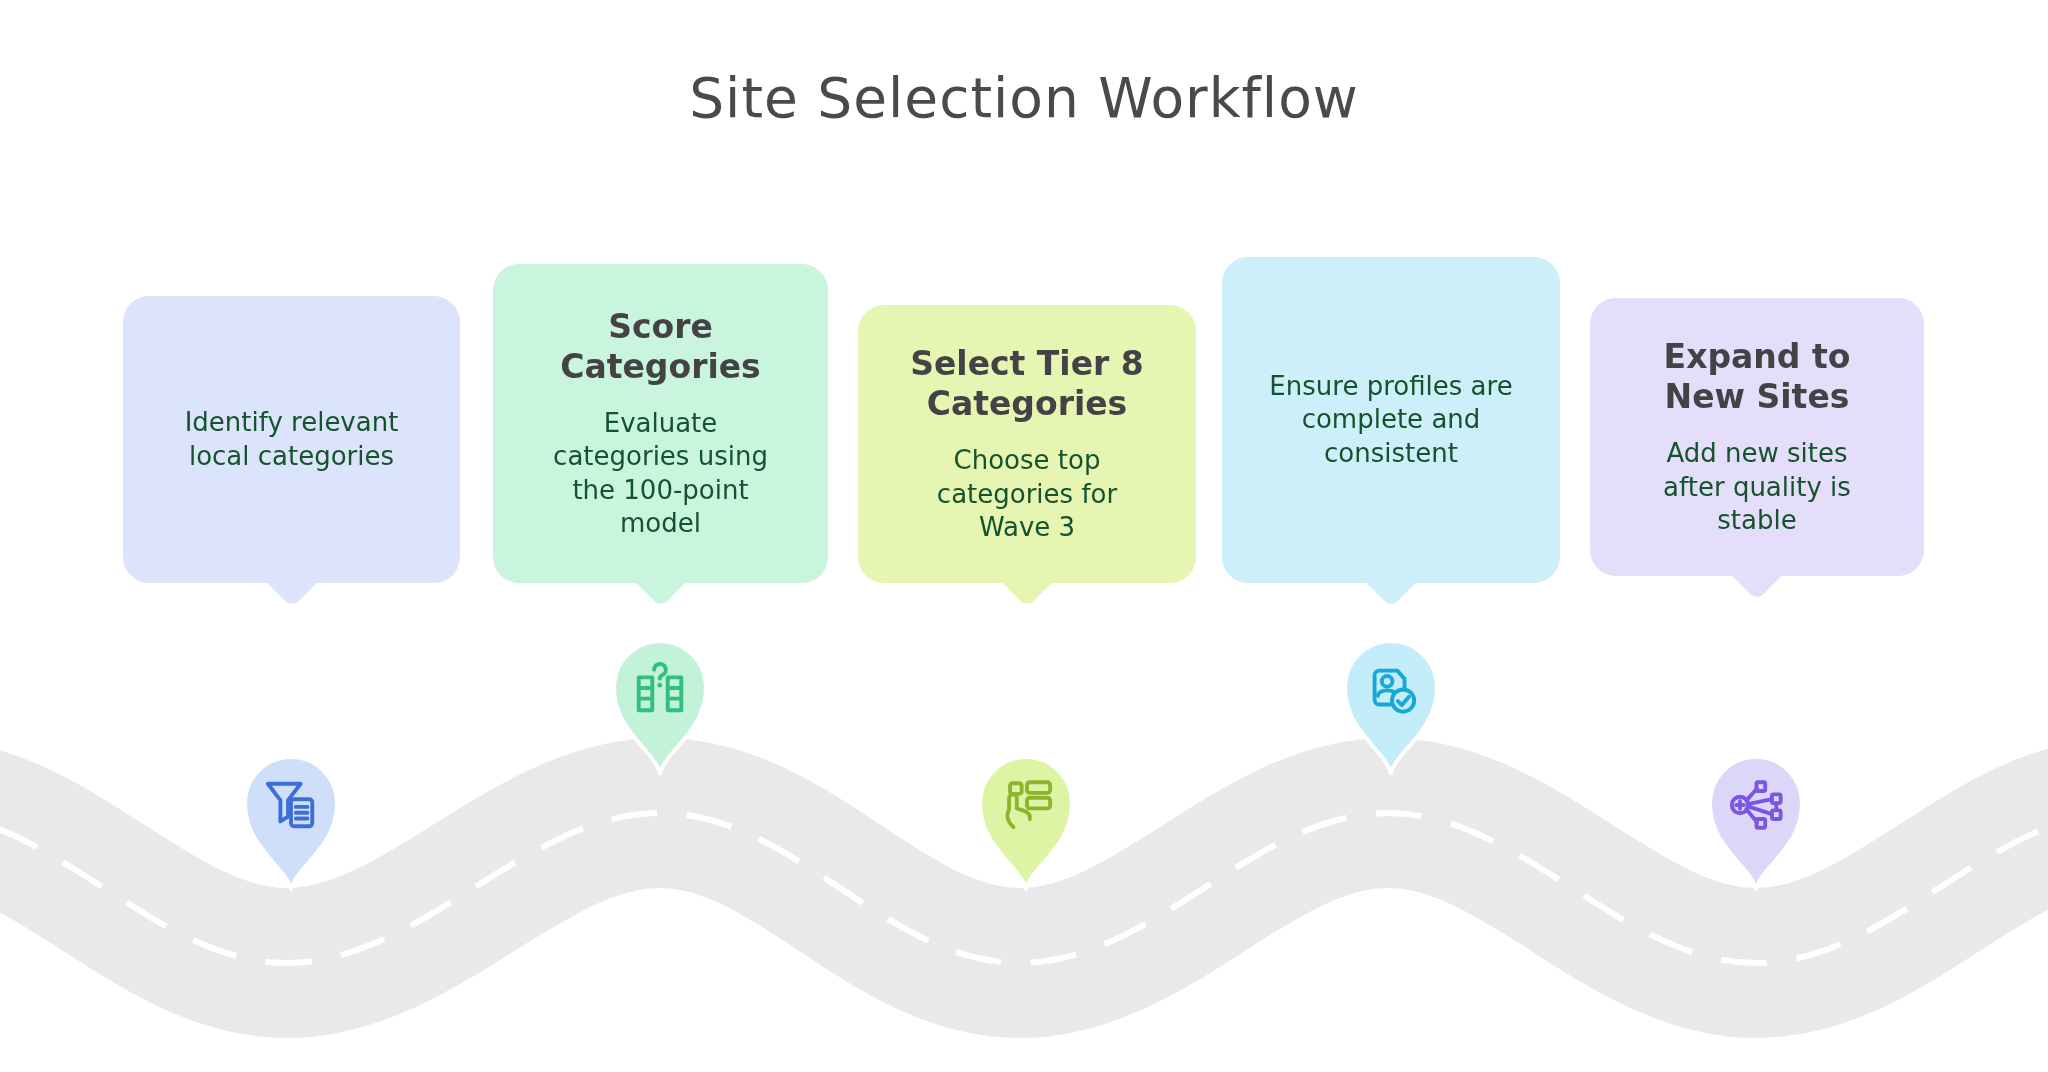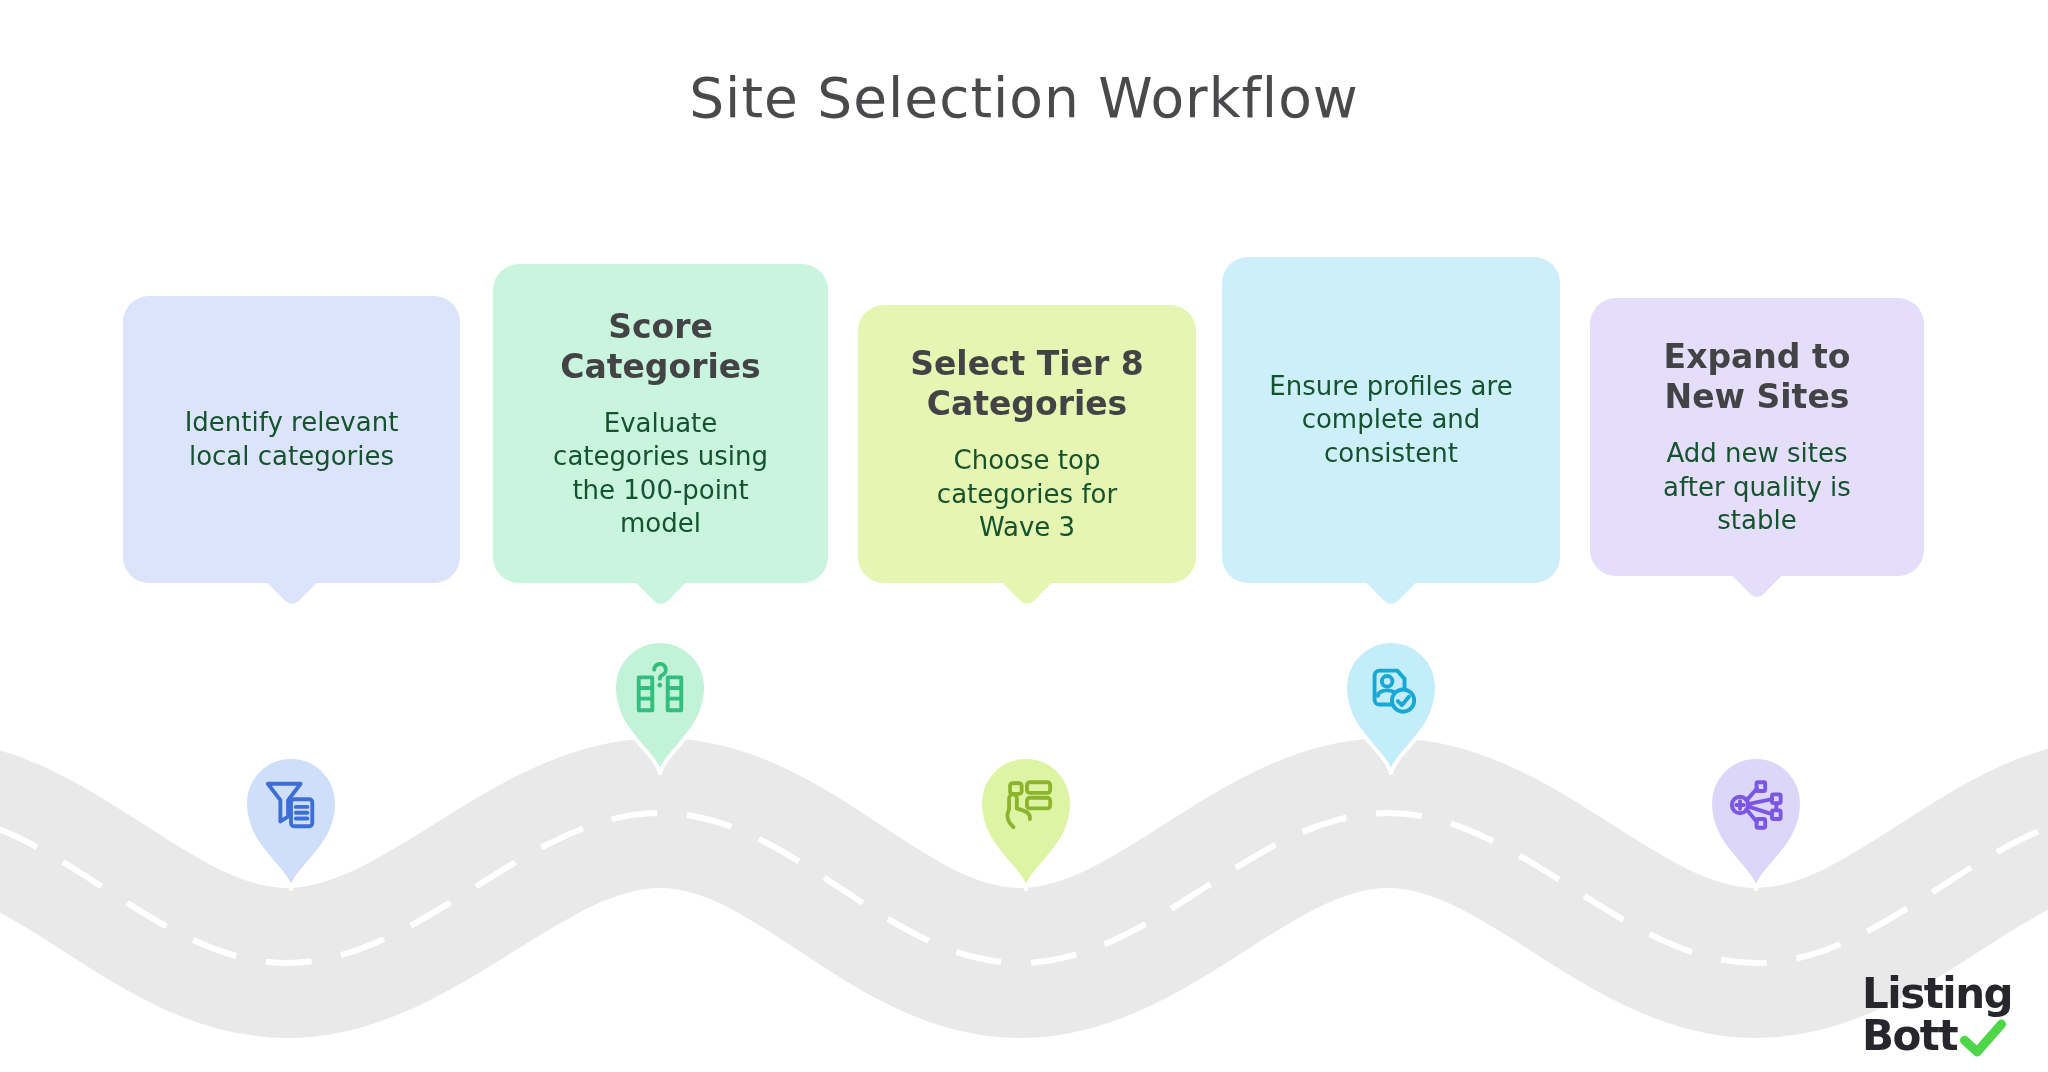--- a/index.html
+++ b/index.html
@@ -162,23 +162,14 @@
 
   <div class="card" style="left: 1590px; top: 298px; width: 334px; height: 278px; background: rgb(228, 222, 250);">
     <div class="tail" style="background: rgb(228, 222, 250);"></div>
     <div class="card-heading">Expand to
 New Sites</div>
     <div class="card-body">Add new sites
 after quality is
 stable</div>
   </div>
 
-  <div class="logo">
-    <div class="logo-line1">Listing</div>
-    <div class="logo-line2">
-      <span>Bott</span>
-      <svg class="logo-check" viewBox="0 0 40 34">
-        <path d="M4 19 L15 29 L36 5" fill="none" stroke-width="8" stroke-linecap="round" stroke-linejoin="round" stroke="#4fd648"></path>
-      </svg>
-    </div>
-  </div>
 
 </div>
 
 </body></html>

